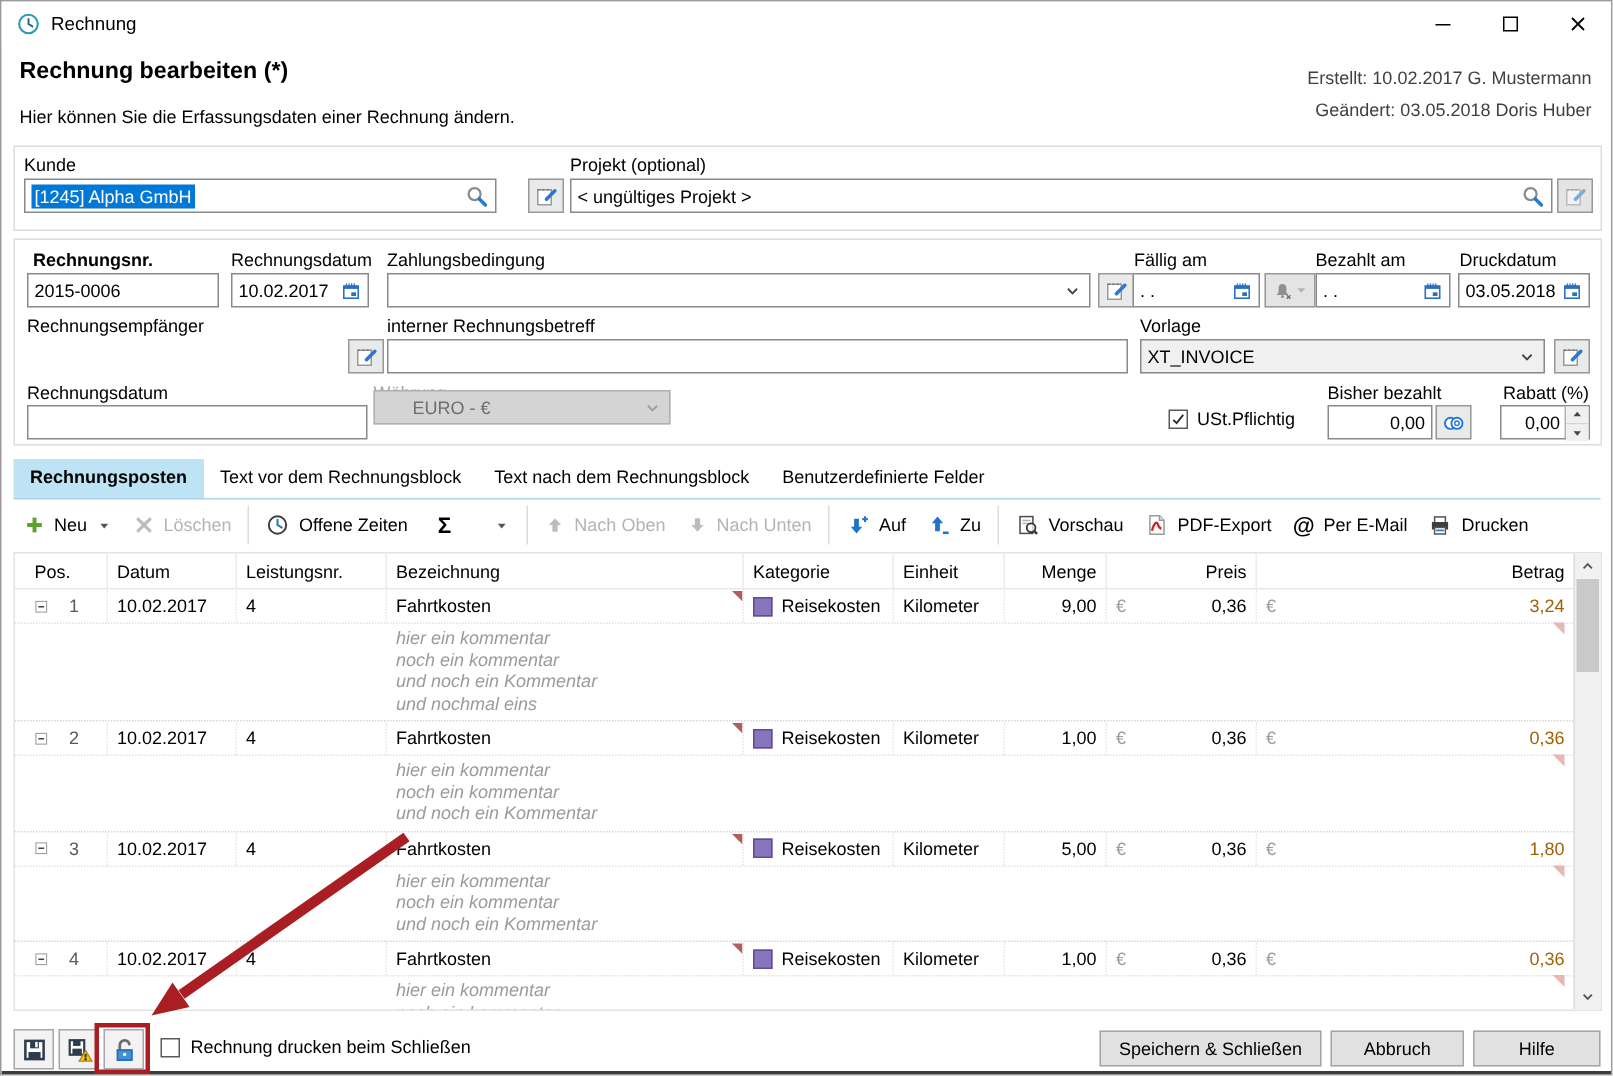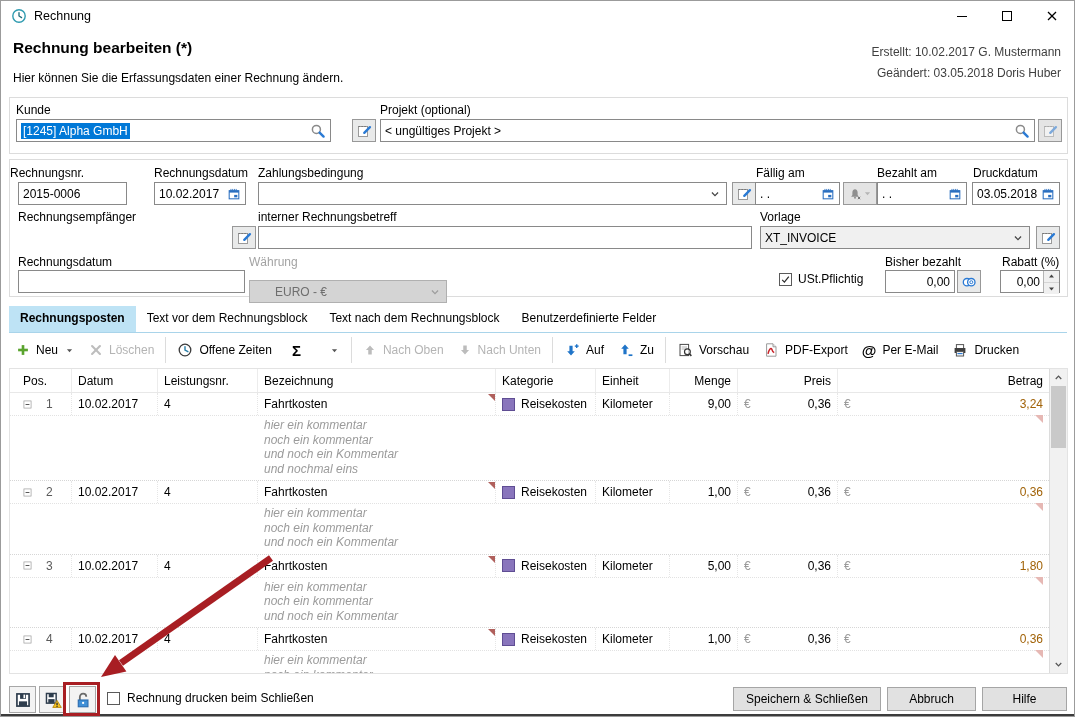--- a/index.html
+++ b/index.html
@@ -319,22 +319,22 @@
         <span class="dis-ico">
           <svg class="i16">
             <use href="#s-edit"></use>
           </svg>
         </span>
       </div>
   </div>
 
   <div class="gbox box2">
 
-    <span class="lbl" style="left:0;top:6px;">Rechnungsnr.</span>
-    <div class="field" style="left:8px;top:22px;width:109px;">
+    <span class="lbl" style="left:12px;top:6px;font-weight:bold;">Rechnungsnr.</span>
+    <div class="field" style="left:8px;top:22px;width:128px;">
         <span>2015-0006</span>
       </div>
 
     <span class="lbl" style="left:144px;top:6px;">Rechnungsdatum</span>
     <div class="field" style="left:144px;top:22px;width:92px;">
       <span>10.02.2017</span>
         <span class="grow"></span>
       <span>
           <svg class="i14">
             <use href="#s-cal"></use>
@@ -436,21 +436,21 @@
           </svg>
         </span>
       </div>
 
     <span class="lbl" style="left:8px;top:95px;">Rechnungsdatum</span>
     <div class="field" style="left:8px;top:110px;width:227px;">
         <span></span>
       </div>
 
     <span class="lbl gray" style="left:239px;top:95px;">Währung</span>
-    <div class="field disabled" style="left:239px;top:120px;width:198px;padding-left:25px;">
+    <div class="field disabled" style="left:239px;top:100px;width:198px;padding-left:25px;">
       <span>EURO - €</span>
         <span class="grow"></span>
       <span>
           <svg class="i14">
             <use href="#s-chevg"></use>
           </svg>
         </span>
     </div>
 
     <div class="abs" style="left:769px;top:112px;display:flex;align-items:center;gap:6px;">

